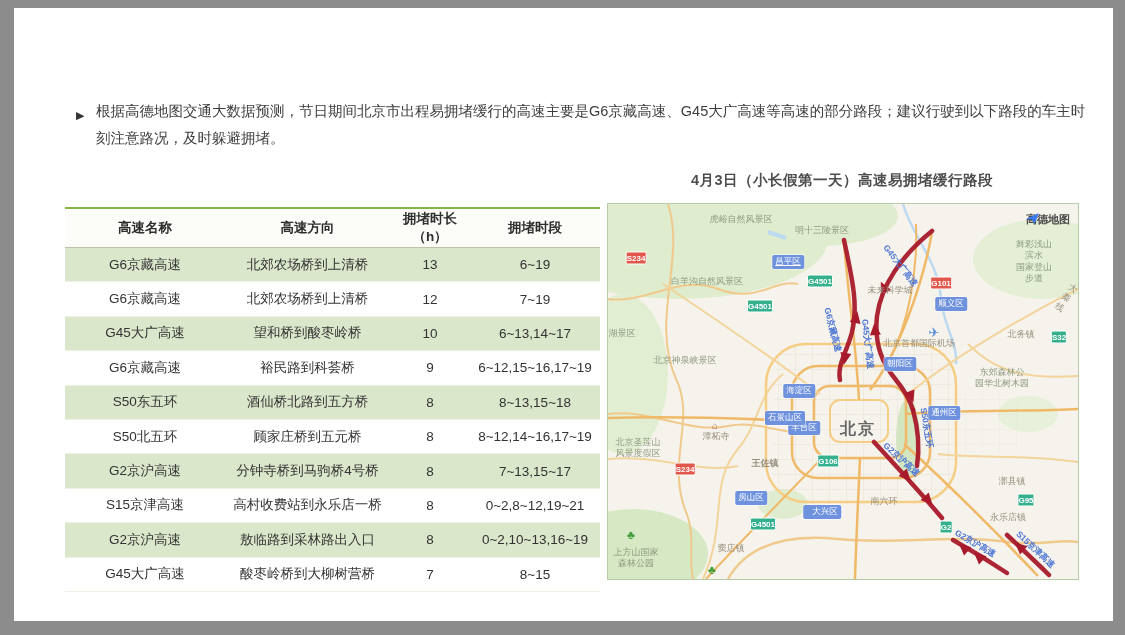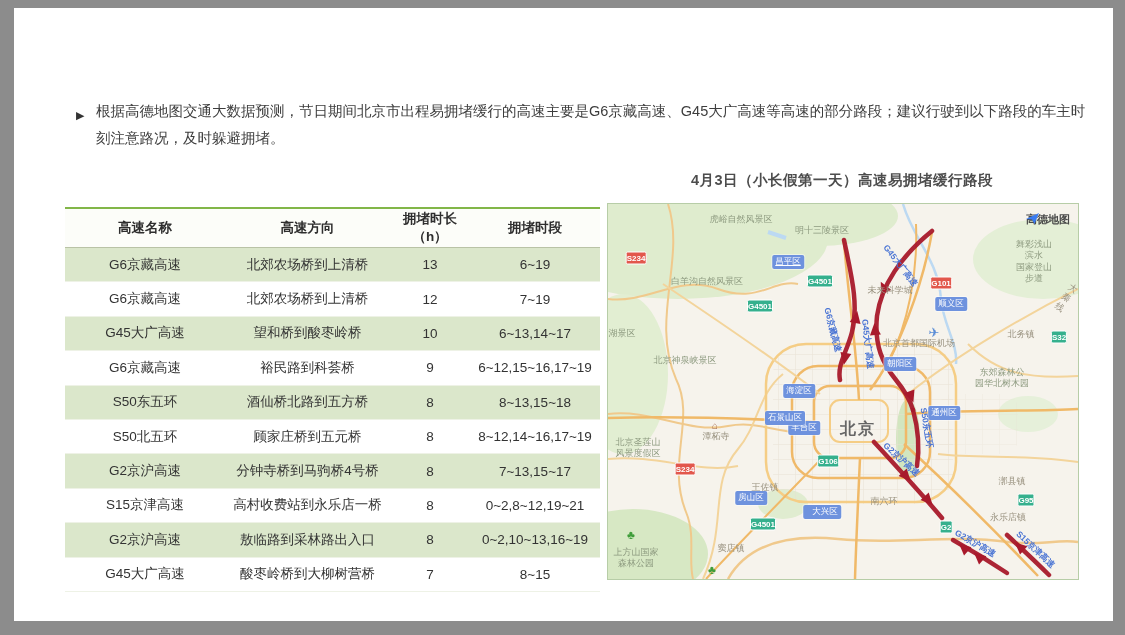--- a/index.html
+++ b/index.html
@@ -231,21 +231,21 @@
         <div class="mlab m-place" style="left: 282px; top: 87px;">未来科学城</div>
         <div class="mlab m-place green" style="left: 14px; top: 130px;">湖景区</div>
         <div class="mlab m-place green" style="left: 77px; top: 157px;">北京神泉峡景区</div>
         <div class="mlab m-place" style="left: 311px; top: 140px;">北京首都国际机场</div>
         <div class="mlab m-place" style="left: 413px; top: 131px;">北务镇</div>
         <div class="mlab m-place green" style="left: 394px; top: 174px;">东郊森林公
 园华北树木园</div>
         <div class="mlab m-place green" style="left: 30px; top: 244px;">北京圣莲山
 风景度假区</div>
         <div class="mlab m-place" style="left: 108px; top: 233px;">潭柘寺</div>
-        <div class="mlab m-place" style="left: 157px; top: 284px;">王佐镇</div>
+        <div class="mlab m-place" style="left: 157px; top: 260px; font-weight: bold;">王佐镇</div>
         <div class="mlab m-place" style="left: 276px; top: 298px;">南六环</div>
         <div class="mlab m-place" style="left: 123px; top: 345px;">窦店镇</div>
         <div class="mlab m-place green" style="left: 28px; top: 354px;">上方山国家
 森林公园</div>
         <div class="mlab m-place" style="left: 404px; top: 278px;">漷县镇</div>
         <div class="mlab m-place" style="left: 400px; top: 314px;">永乐店镇</div>
         <div class="mlab m-place" style="left: 458px; top: 94px; transform: translate(-50%, -50%) rotate(35deg);">大秦线</div>
         <div class="mlab m-road" style="left: 224px; top: 126px; transform: translate(-50%, -50%) rotate(75deg);">G6京藏高速</div>
         <div class="mlab m-road" style="left: 292px; top: 62px; transform: translate(-50%, -50%) rotate(52deg);">G45大广高速</div>
         <div class="mlab m-road" style="left: 259px; top: 140px; transform: translate(-50%, -50%) rotate(83deg);">G45大广高速</div>

